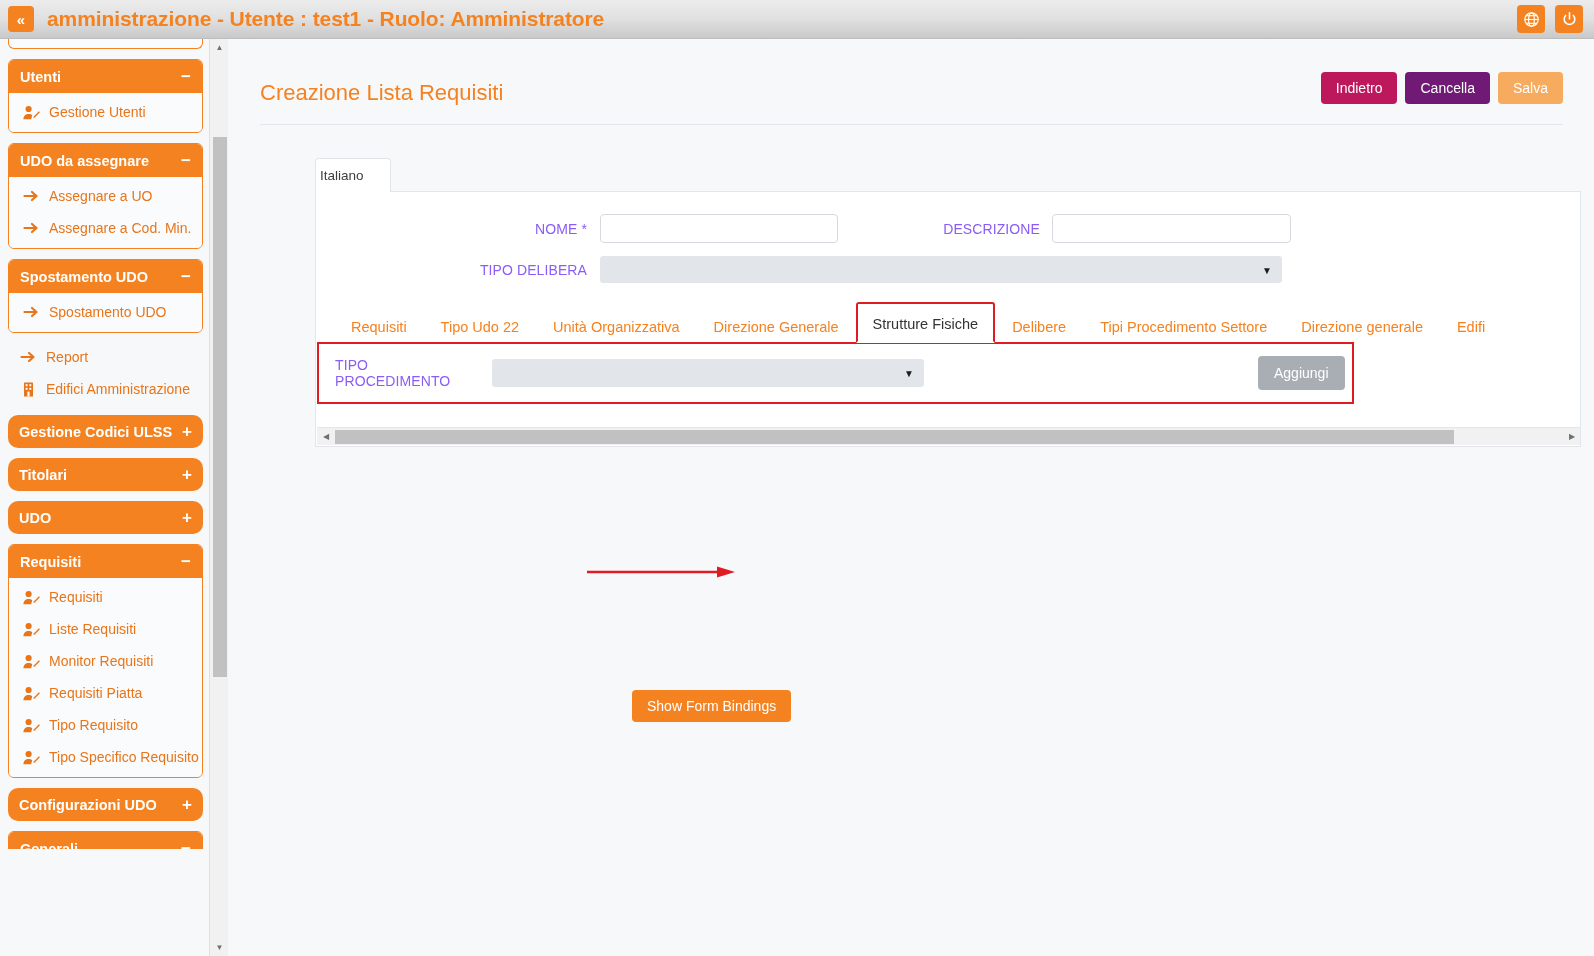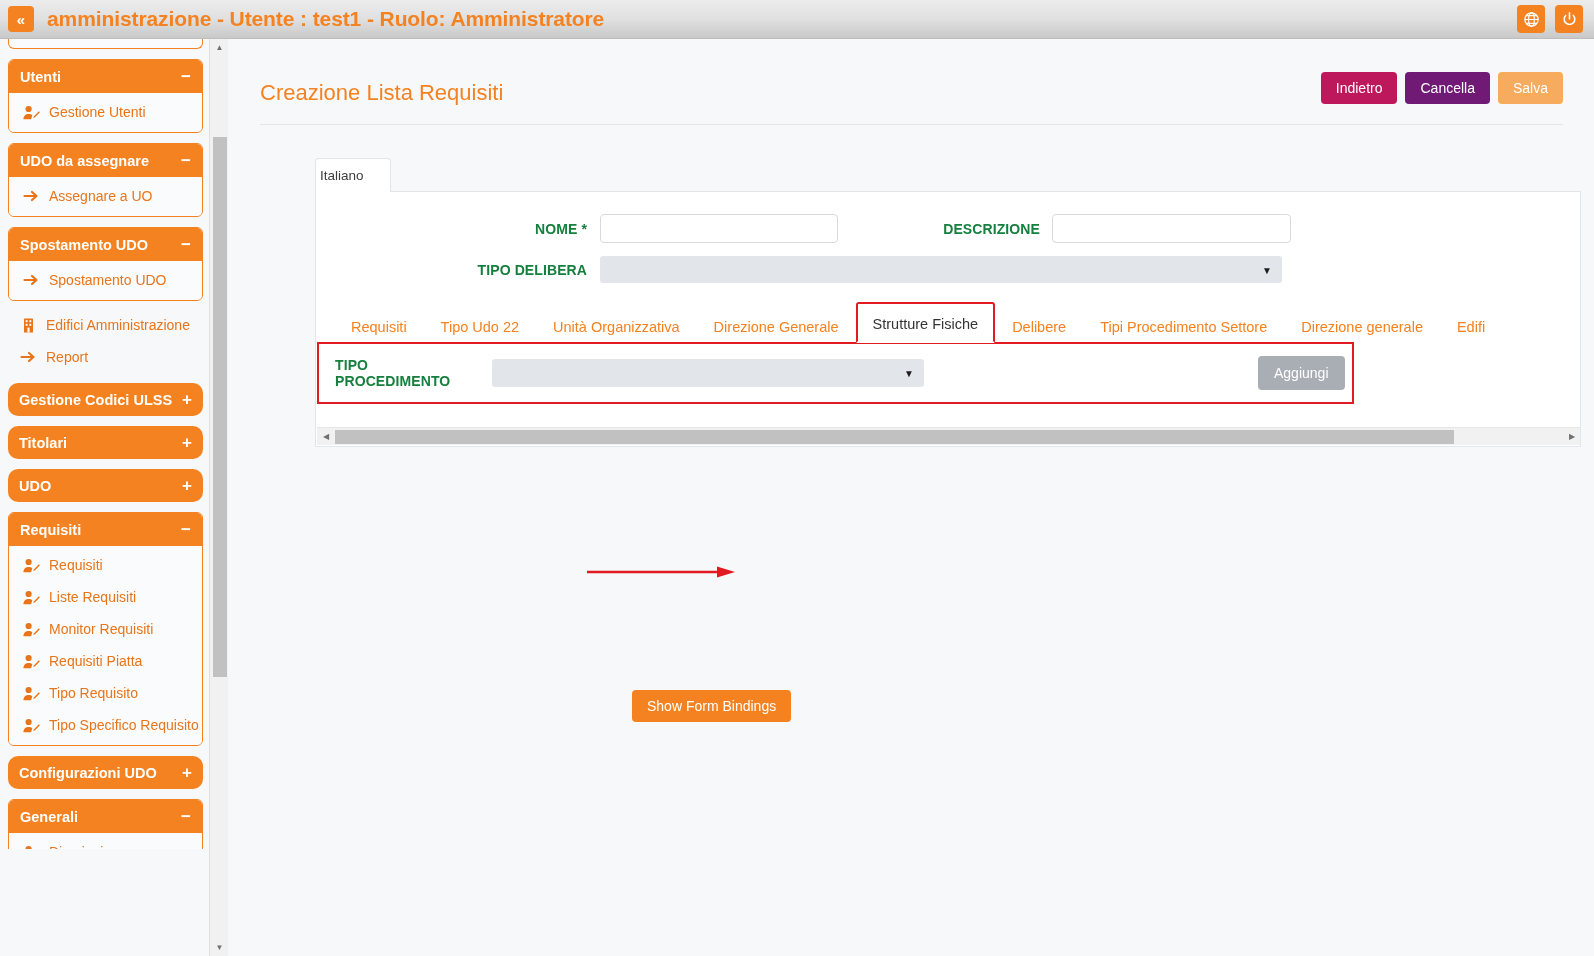--- a/index.html
+++ b/index.html
@@ -178,24 +178,23 @@
   #card {
     position: absolute; top: 33px; left: 0;
     width: 1266px; height: 256px;
     background: #fff;
     border: 1px solid #e2e5e9;
     overflow: hidden;
   }
 
   .form-row { display: flex; align-items: center; padding-left: 0; }
   .fld-label {
-    font-size: 14px; color: #15803d;
+    font-size: 14px; color: #8b5cf6;
     text-align: right;
     letter-spacing: 0.1px;
-    font-weight: bold;
   }
   .txt-input {
     height: 29px; border: 1px solid #d6dade;
     border-radius: 4px; background: #fff;
     font-size: 13px; padding: 0 8px;
     font-family: "Liberation Sans", sans-serif;
     outline: none;
   }
   .sel-input {
     height: 27px; background: #e2e6ea;
@@ -320,58 +319,65 @@
             <span class="sign">−</span>
           </div>
           <div class="panel-body">
             <div class="nav-item">
               <span class="ic"><svg width="17" height="14" viewBox="0 0 17 14" fill="none" stroke="#e8751a" stroke-width="2.2" stroke-linecap="round" stroke-linejoin="round">
                   <line x1="1.5" y1="7" x2="13" y2="7"></line>
                   <polyline points="9,3 13.5,7 9,11"></polyline>
                 </svg></span>
               <span>Assegnare a UO</span>
             </div>
-          </div>
-        </div>
-        <div class="panel">
-          <div class="panel-head">
-            <span>Spostamento UDO</span>
-            <span class="sign">−</span>
-          </div>
-          <div class="panel-body">
             <div class="nav-item">
               <span class="ic"><svg width="17" height="14" viewBox="0 0 17 14" fill="none" stroke="#e8751a" stroke-width="2.2" stroke-linecap="round" stroke-linejoin="round">
                   <line x1="1.5" y1="7" x2="13" y2="7"></line>
                   <polyline points="9,3 13.5,7 9,11"></polyline>
                 </svg></span>
+              <span>Assegnare a Cod. Min.</span>
+            </div>
+          </div>
+        </div>
+        <div class="panel">
+          <div class="panel-head">
+            <span>Spostamento UDO</span>
+            <span class="sign">−</span>
+          </div>
+          <div class="panel-body">
+            <div class="nav-item">
+              <span class="ic"><svg width="17" height="14" viewBox="0 0 17 14" fill="none" stroke="#e8751a" stroke-width="2.2" stroke-linecap="round" stroke-linejoin="round">
+                  <line x1="1.5" y1="7" x2="13" y2="7"></line>
+                  <polyline points="9,3 13.5,7 9,11"></polyline>
+                </svg></span>
               <span>Spostamento UDO</span>
             </div>
           </div>
         </div>
       </div>
     <div id="sidebar-standalone">
         <div style="height:8px"></div>
+        <div class="nav-item standalone">
+          <span class="ic"><svg width="17" height="14" viewBox="0 0 17 14" fill="none" stroke="#e8751a" stroke-width="2.2" stroke-linecap="round" stroke-linejoin="round">
+              <line x1="1.5" y1="7" x2="13" y2="7"></line>
+              <polyline points="9,3 13.5,7 9,11"></polyline>
+            </svg></span>
+          <span>Report</span>
+        </div>
         <div class="nav-item standalone">
           <span class="ic"><svg width="17" height="15" viewBox="0 0 17 15" fill="#e8751a">
               <rect x="4" y="0.5" width="9" height="14" rx="0.6"></rect>
               <rect x="5.6" y="2.2" width="2" height="2" fill="#fafbfc"></rect>
               <rect x="9.3" y="2.2" width="2" height="2" fill="#fafbfc"></rect>
               <rect x="5.6" y="5.8" width="2" height="2" fill="#fafbfc"></rect>
               <rect x="9.3" y="5.8" width="2" height="2" fill="#fafbfc"></rect>
               <rect x="7.4" y="9.6" width="2.2" height="4.9" fill="#fafbfc"></rect>
             </svg></span>
           <span>Edifici Amministrazione</span>
         </div>
-        <div class="nav-item standalone">
-          <span class="ic"><svg width="17" height="14" viewBox="0 0 17 14" fill="none" stroke="#e8751a" stroke-width="2.2" stroke-linecap="round" stroke-linejoin="round">
-              <line x1="1.5" y1="7" x2="13" y2="7"></line>
-              <polyline points="9,3 13.5,7 9,11"></polyline>
-            </svg></span>
-          <span>Report</span>
-        </div>
       </div>
     <div id="sidebar-groups-2">
         <div class="panel collapsed">
           <div class="panel-head">
             <span>Gestione Codici ULSS</span>
             <span class="sign">+</span>
           </div>
         </div>
         <div class="panel collapsed">
           <div class="panel-head">

